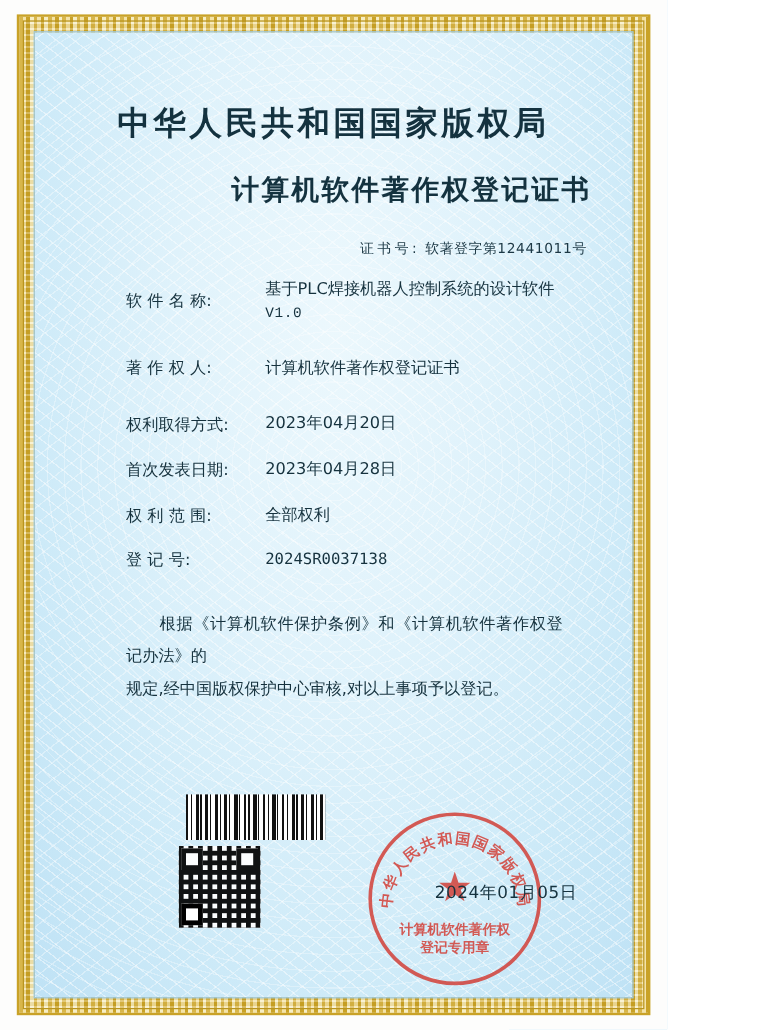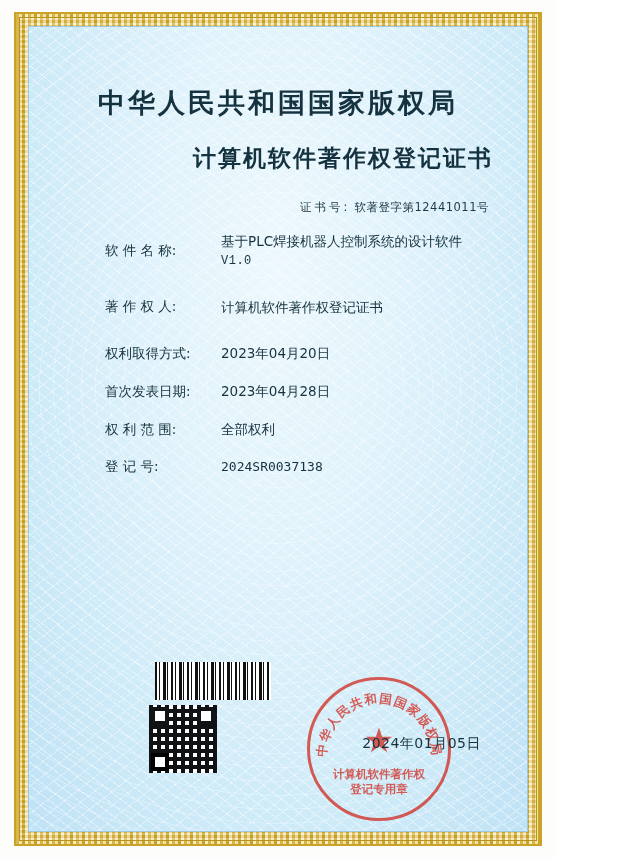--- a/index.html
+++ b/index.html
@@ -327,20 +327,24 @@
           <div class="field-value">全部权利</div>
         </div>
 
         <div class="field-row">
           <div class="field-label">登 记 号:</div>
           <div class="field-value mono">2024SR0037138</div>
         </div>
 
       </div>
 
+      <div class="statement">
+        <p class="indent">根据《计算机软件保护条例》和《计算机软件著作权登记办法》的</p>
+        <p>规定,经中国版权保护中心审核,对以上事项予以登记。</p>
+      </div>
 
     </div>
 
     <div class="barcode"></div>
     <div class="qr"></div>
     <div class="qr-third"></div>
 
     <div class="seal">
       <div class="seal-inner">
         <svg class="seal-arc-text" viewBox="0 0 138 138">

